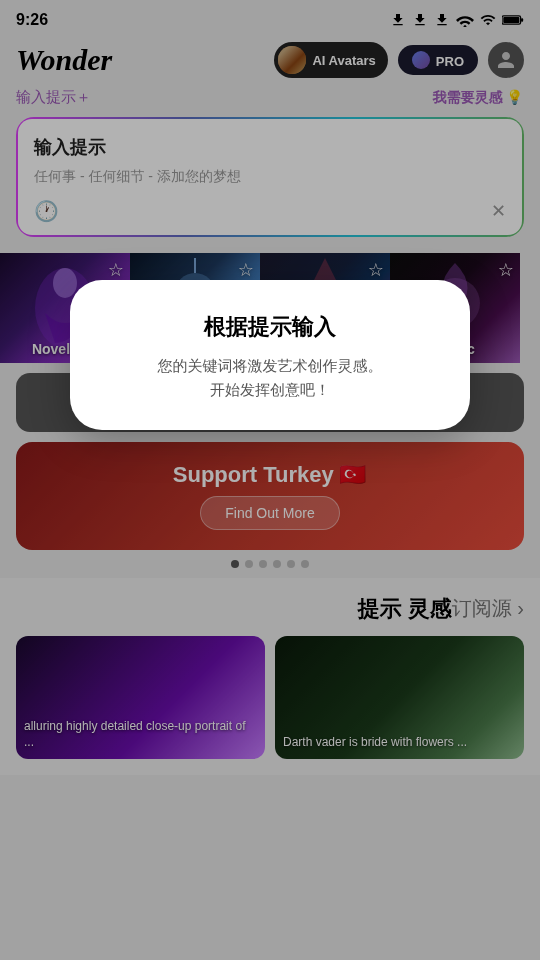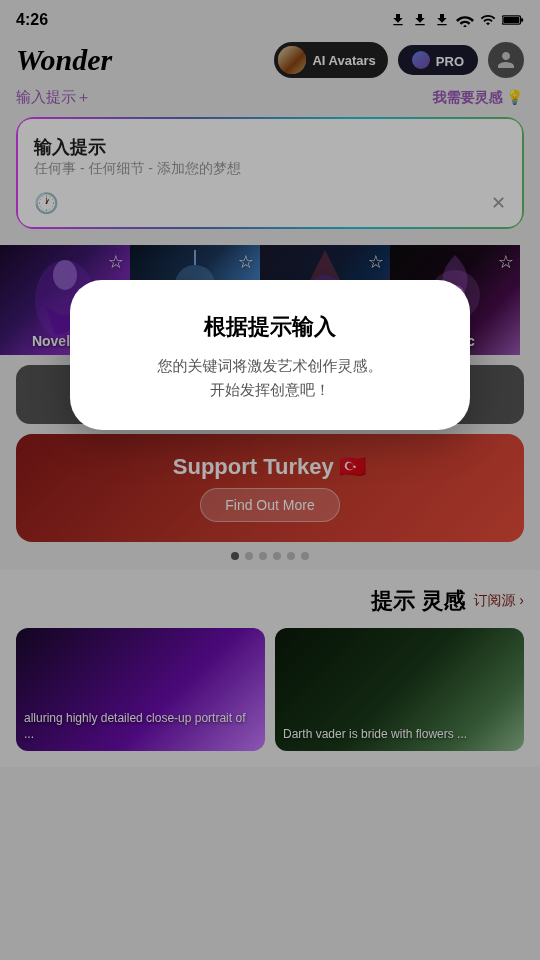--- a/index.html
+++ b/index.html
@@ -150,21 +150,21 @@
       position: absolute;
       inset: -2px;
       border-radius: 18px;
       background: linear-gradient(90deg, #e040fb, #5c6bc0, #26c6da, #66bb6a);
       z-index: -1;
     }
     .prompt-title {
       font-size: 18px;
       font-weight: 600;
       color: #222;
-      margin-bottom: 0;
+      margin-bottom: 8px;
     }
     .prompt-placeholder {
       font-size: 14px;
       color: #999;
       line-height: 1.4;
     }
     .prompt-footer {
       display: flex;
       justify-content: space-between;
       align-items: center;
@@ -320,24 +320,23 @@
       justify-content: flex-end;
       align-items: center;
       margin-bottom: 12px;
     }
     .prompts-title {
       font-size: 22px;
       font-weight: 700;
       color: #000;
     }
     .subscribe-btn {
-      color: #7f1d1d;
-      font-size: 14px;
-      cursor: pointer;
-      margin-left: 8px;
+      color: #737373;
+      font-size: 20px;
+      cursor: pointer;
     }
     .prompts-grid {
       display: grid;
       grid-template-columns: 1fr 1fr;
       gap: 10px;
     }
     .prompt-thumb {
       border-radius: 12px;
       height: 123px;
       overflow: hidden;
@@ -393,21 +392,21 @@
     .modal-desc {
       font-size: 15px;
       color: #555;
       line-height: 1.6;
     }
   </style>
 </head>
 <body>
 
 <div class="status-bar">
-  <span class="status-time">4:26</span>
+  <span class="status-time">9:26</span>
   <div class="status-icons">
 
     <svg width="16" height="16" viewBox="0 0 24 24">
         <path d="M19 9h-4V3H9v6H5l7 7 7-7zM5 18v2h14v-2H5z"></path>
       </svg>
     <svg width="16" height="16" viewBox="0 0 24 24">
         <path d="M19 9h-4V3H9v6H5l7 7 7-7zM5 18v2h14v-2H5z"></path>
       </svg>
     <svg width="16" height="16" viewBox="0 0 24 24">
         <path d="M19 9h-4V3H9v6H5l7 7 7-7zM5 18v2h14v-2H5z"></path>

